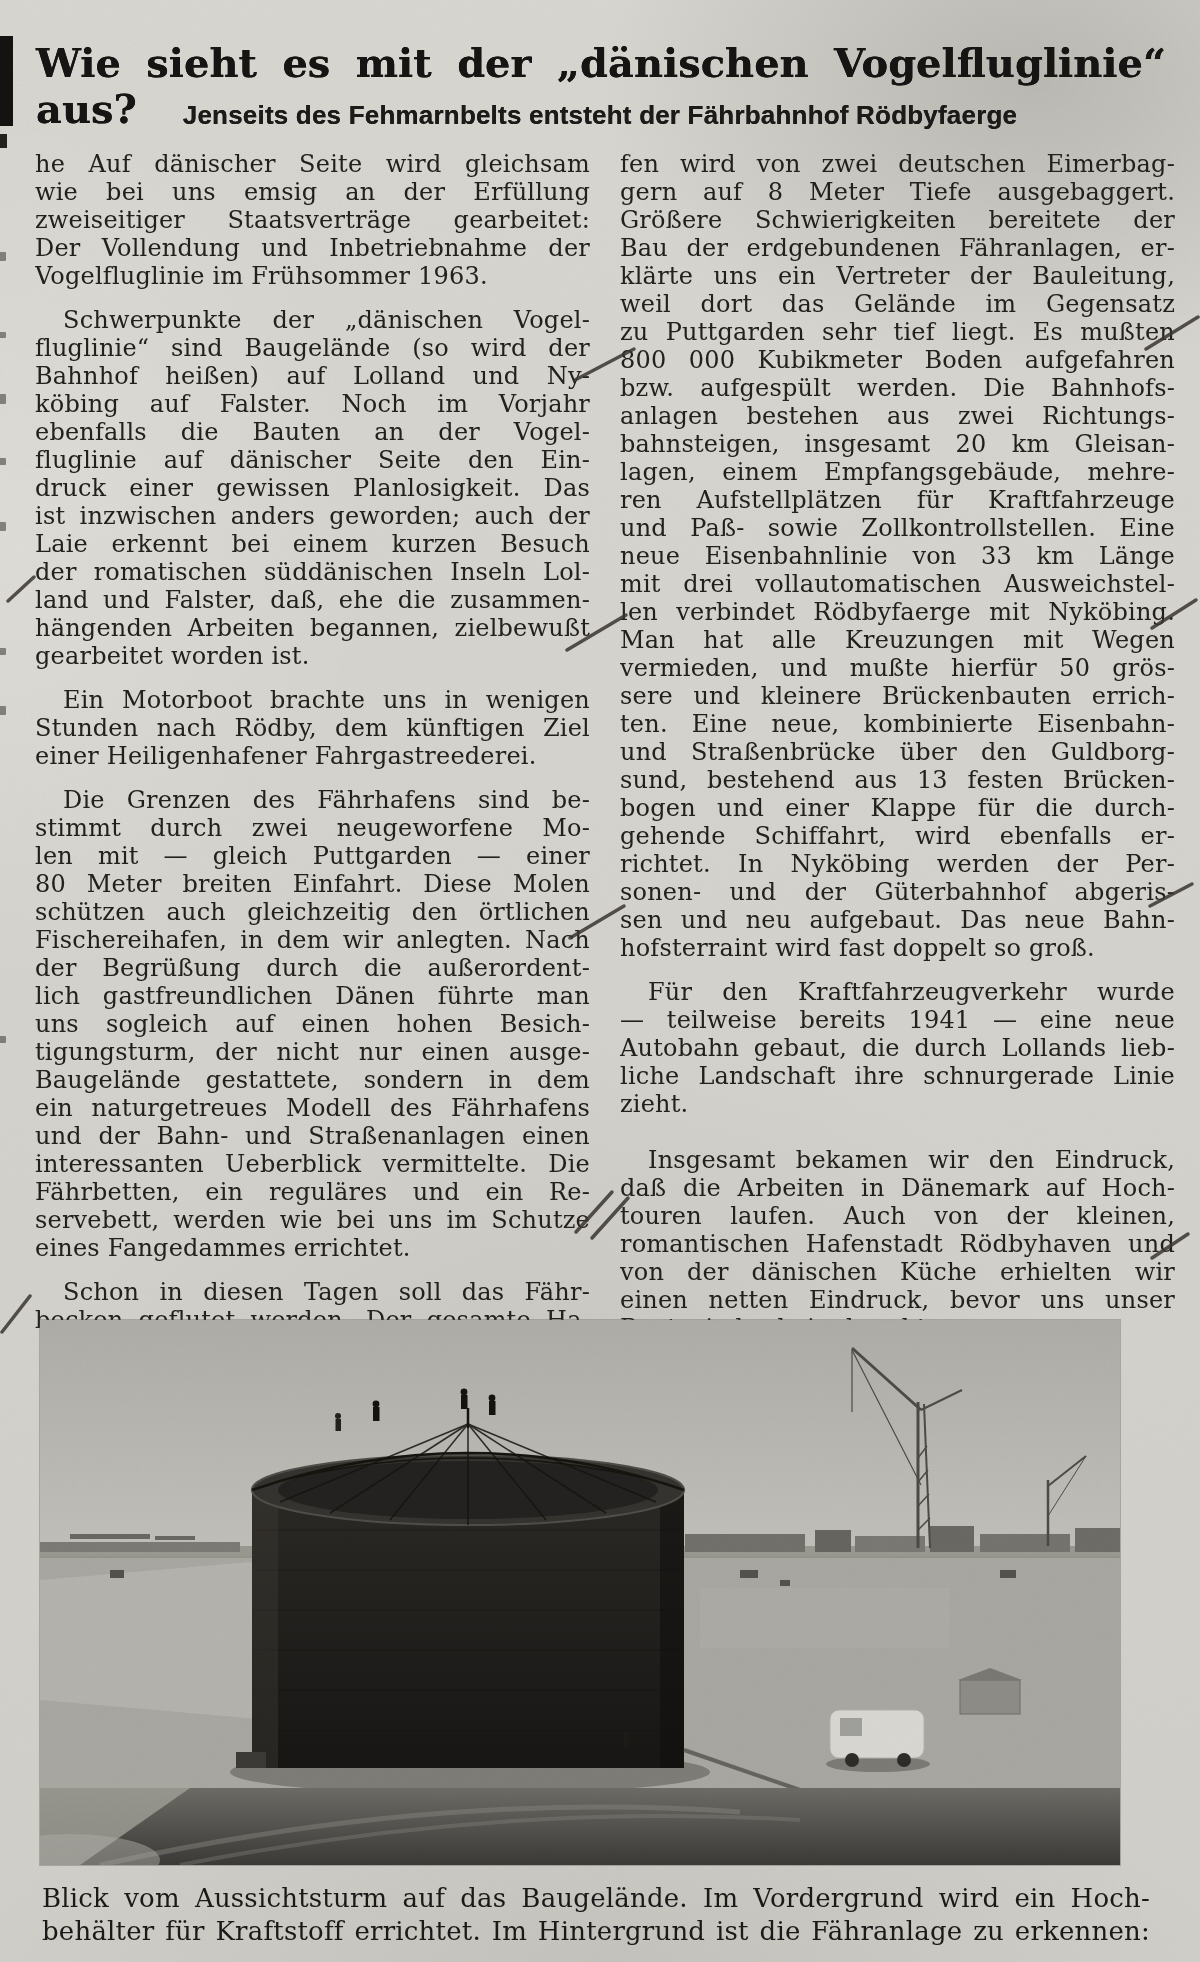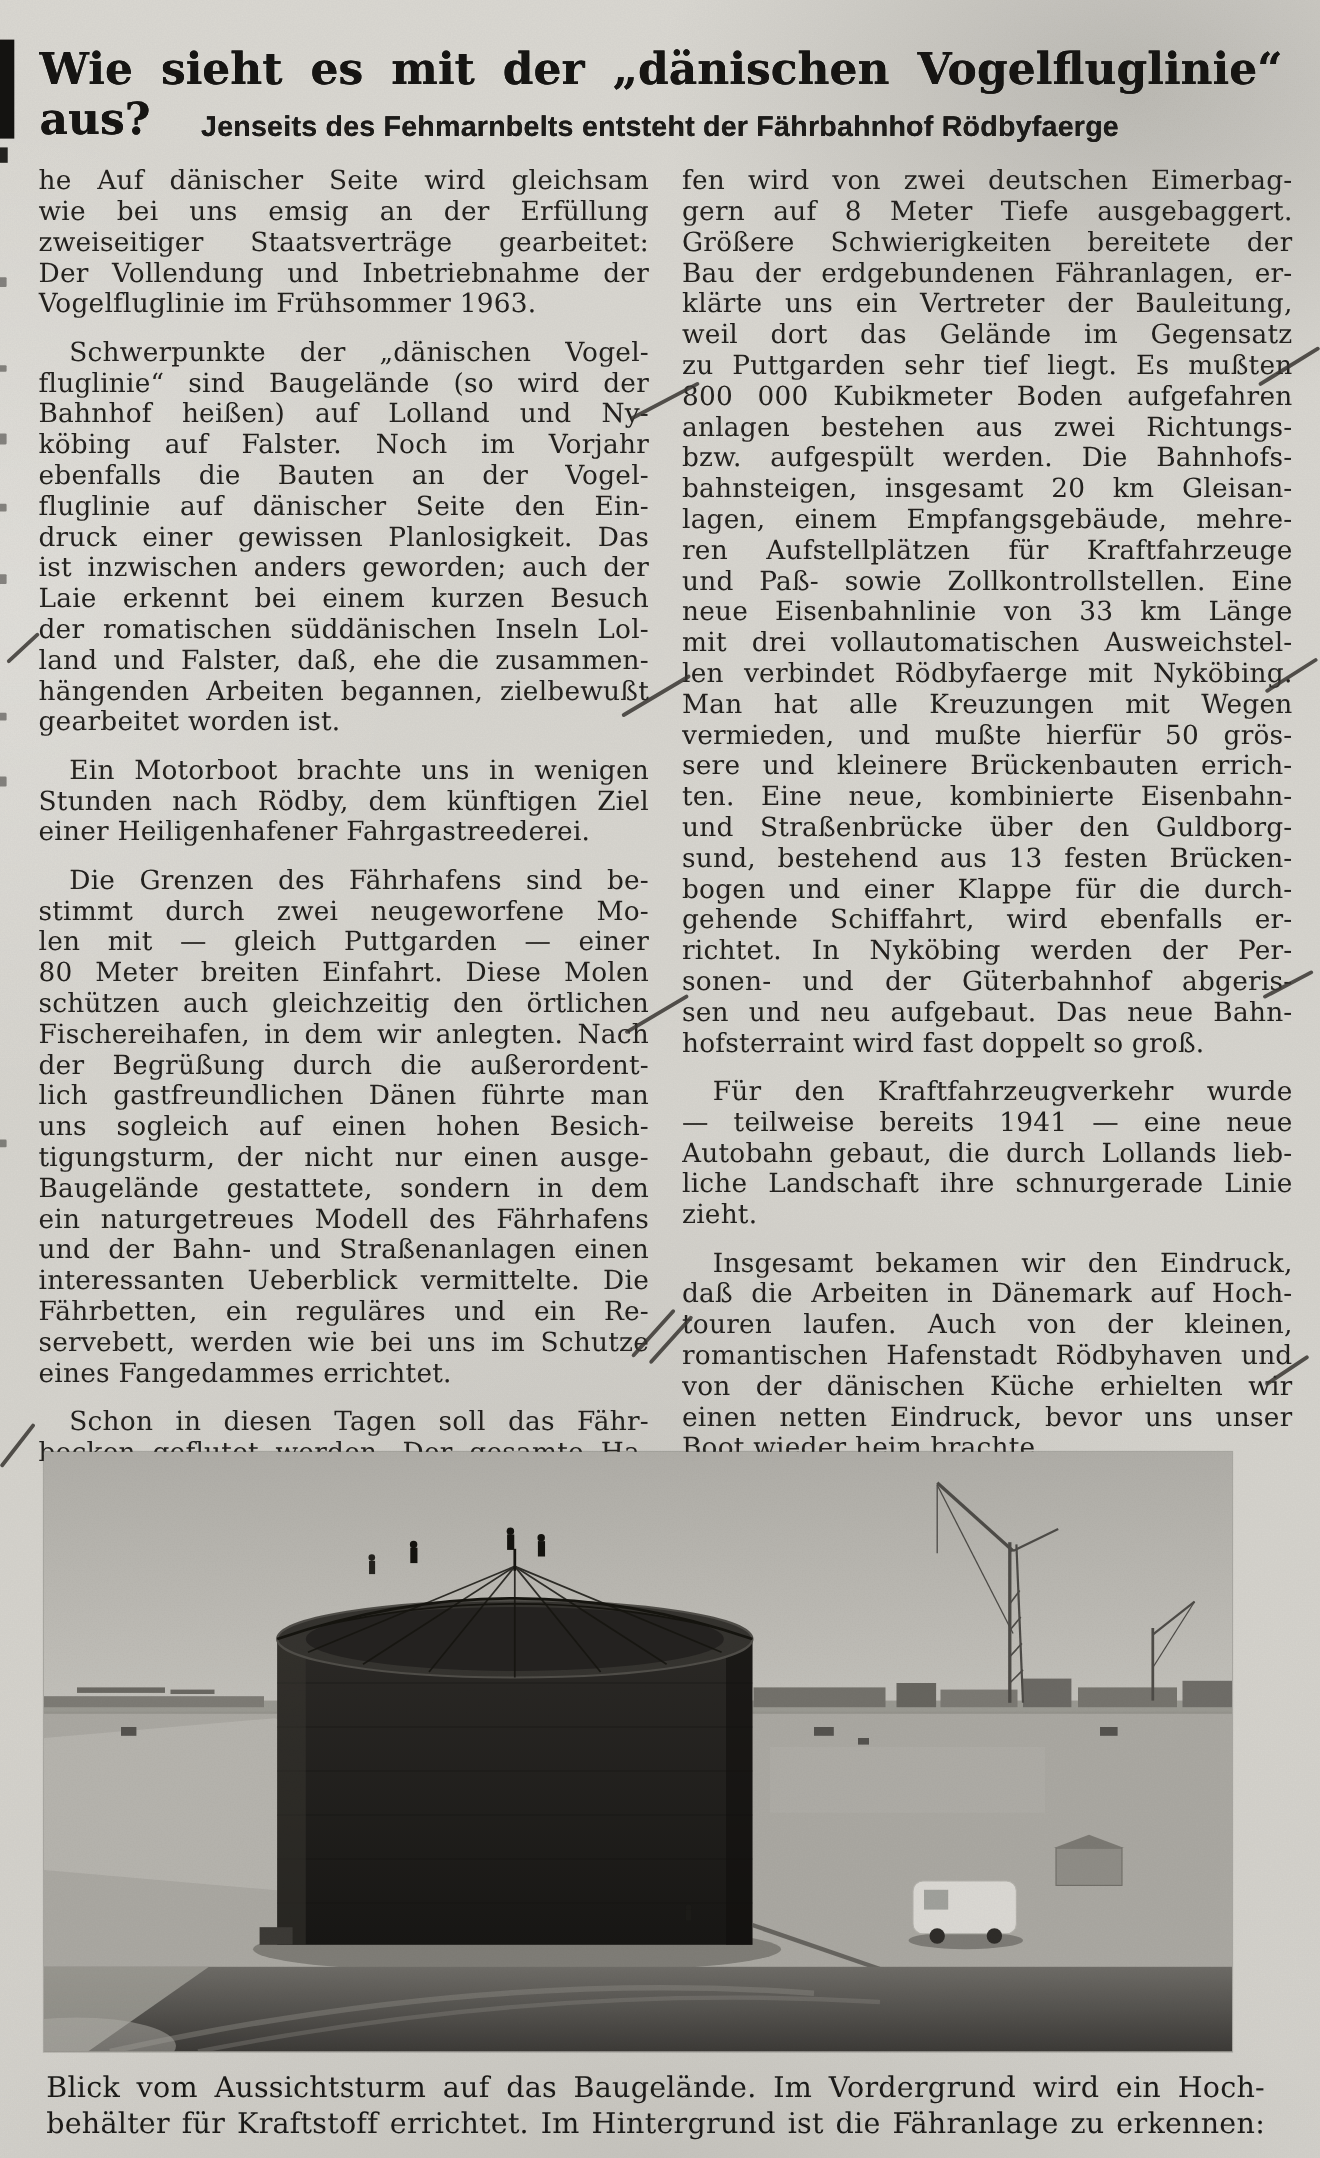--- a/index.html
+++ b/index.html
@@ -33,21 +33,21 @@
     display:flex;gap:30px;
   }
   .col{width:555px;font-size:24px;line-height:28px;color:#23211e;}
   .line{
     text-align:justify;text-align-last:justify;height:28px;overflow:hidden;
     letter-spacing:.2px;
   }
   .line.endline{text-align-last:left;}
   .line.first{padding-left:28px;}
   .para.indent{margin-top:16px;}
-  .para.gap{margin-top:16px;}
+  .para.gap{margin-top:28px;}
   .photo{
     position:absolute;left:40px;top:1320px;width:1080px;height:545px;
     box-shadow:0 0 0 1px rgba(90,88,82,.35);
     background:#a9a7a1;
   }
   .photo svg{display:block;}
   .caption{
     position:absolute;left:42px;top:1882px;width:1108px;
     font-size:26px;line-height:33px;color:#1b1a18;
     font-family:"DejaVu Serif", serif;
@@ -135,22 +135,22 @@
       <div class="col">
         <div class="para">
           <div class="line">fen wird von zwei deutschen Eimerbag-</div>
           <div class="line">gern auf 8 Meter Tiefe ausgebaggert.</div>
           <div class="line">Größere Schwierigkeiten bereitete der</div>
           <div class="line">Bau der erdgebundenen Fähranlagen, er-</div>
           <div class="line">klärte uns ein Vertreter der Bauleitung,</div>
           <div class="line">weil dort das Gelände im Gegensatz</div>
           <div class="line">zu Puttgarden sehr tief liegt. Es mußten</div>
           <div class="line">800 000 Kubikmeter Boden aufgefahren</div>
+          <div class="line">bzw. aufgespült werden. Die Bahnhofs-</div>
           <div class="line">anlagen bestehen aus zwei Richtungs-</div>
-          <div class="line">bzw. aufgespült werden. Die Bahnhofs-</div>
           <div class="line">bahnsteigen, insgesamt 20 km Gleisan-</div>
           <div class="line">lagen, einem Empfangsgebäude, mehre-</div>
           <div class="line">ren Aufstellplätzen für Kraftfahrzeuge</div>
           <div class="line">und Paß- sowie Zollkontrollstellen. Eine</div>
           <div class="line">neue Eisenbahnlinie von 33 km Länge</div>
           <div class="line">mit drei vollautomatischen Ausweichstel-</div>
           <div class="line">len verbindet Rödbyfaerge mit Nyköbing.</div>
           <div class="line">Man hat alle Kreuzungen mit Wegen</div>
           <div class="line">vermieden, und mußte hierfür 50 grös-</div>
           <div class="line">sere und kleinere Brückenbauten errich-</div>

